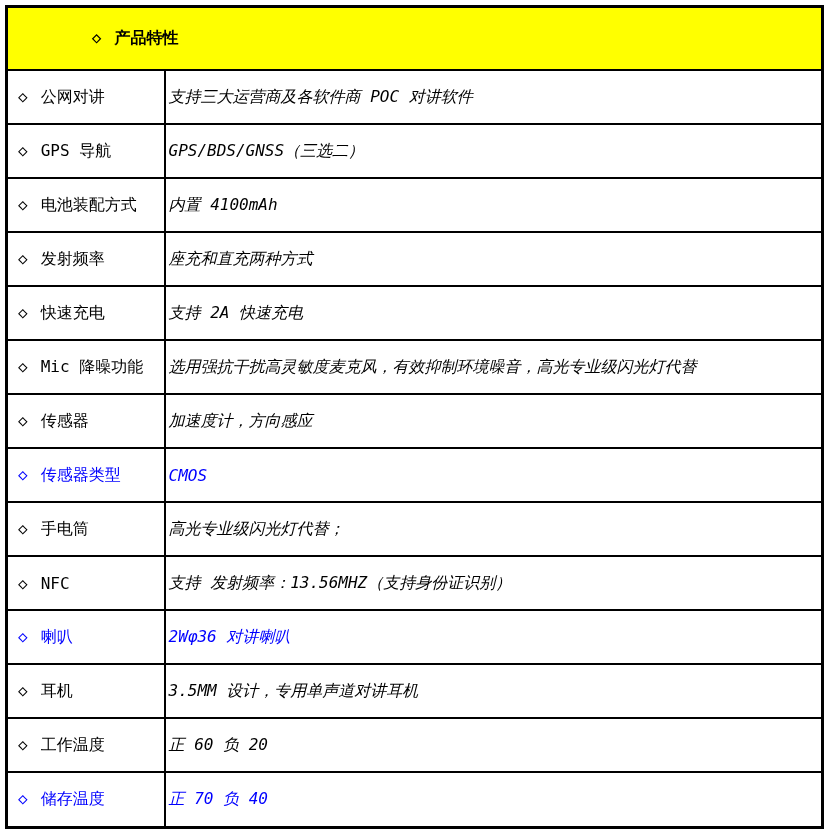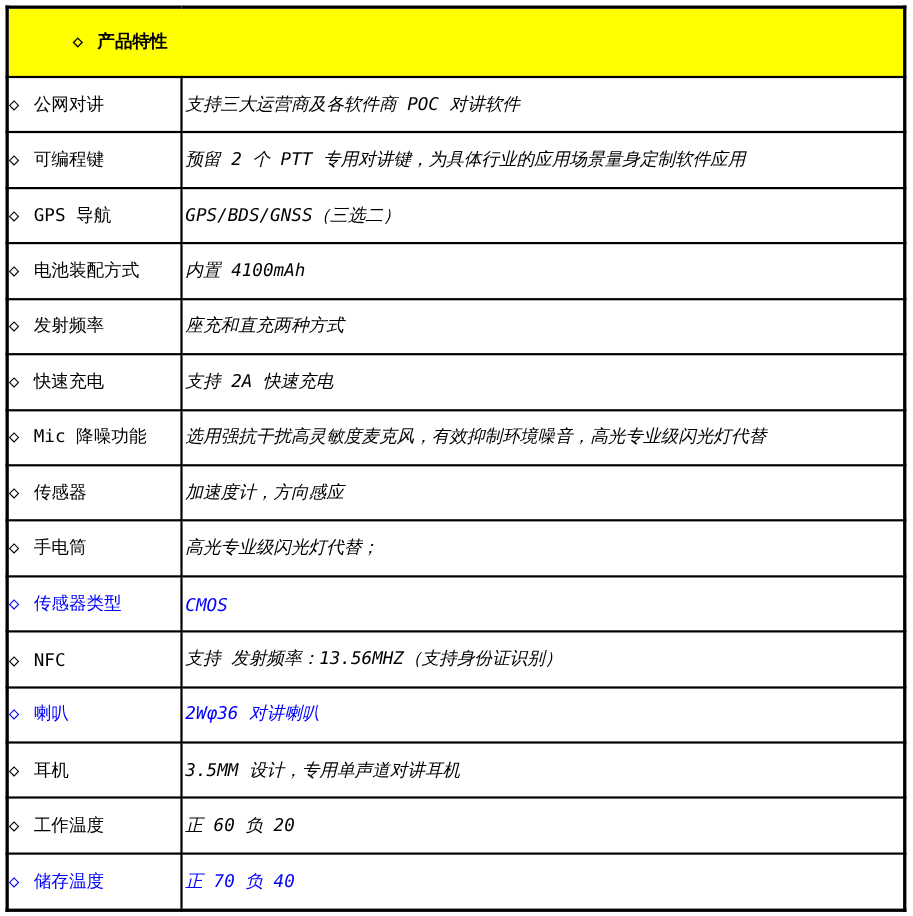--- a/index.html
+++ b/index.html
@@ -27,23 +27,23 @@
     border: 2px solid #000000;
     overflow: hidden;
     vertical-align: middle;
     white-space: pre-wrap;
   }
   col.c1 { width: 158px; }
   .header-row td {
     background: #FFFF00;
     height: 44px;
     font-weight: bold;
-    padding-left: 0;
+    padding-left: 26px;
   }
-  .lcell { padding-left: 0; }
+  .lcell { padding-left: 10px; }
   .vcell { padding-left: 3px; font-style: italic; }
   .bullet { margin-right: 13px; display: inline-block; }
   tr.hl { color: #0000FF; }
 </style>
 </head>
 <body>
 
 <table class="spec-table">
   <colgroup>
       <col class="c1">
@@ -55,24 +55,20 @@
     <td colspan="2">
       <span class="bullet">◇</span><span>产品特性</span>
     </td>
   </tr>
 
   <tr class="row">
     <td class="lcell"><span class="bullet">◇</span><span>公网对讲</span></td>
     <td class="vcell"><span>支持三大运营商及各软件商 POC 对讲软件</span></td>
   </tr>
 
-  <tr class="row">
-    <td class="lcell"><span class="bullet">◇</span><span>可编程键</span></td>
-    <td class="vcell"><span>预留 2 个 PTT 专用对讲键，为具体行业的应用场景量身定制软件应用</span></td>
-  </tr>
 
   <tr class="row">
     <td class="lcell"><span class="bullet">◇</span><span>GPS 导航</span></td>
     <td class="vcell"><span>GPS/BDS/GNSS（三选二）</span></td>
   </tr>
 
   <tr class="row">
     <td class="lcell"><span class="bullet">◇</span><span>电池装配方式</span></td>
     <td class="vcell"><span>内置 4100mAh</span></td>
   </tr>
@@ -90,28 +86,28 @@
   <tr class="row">
     <td class="lcell"><span class="bullet">◇</span><span>Mic 降噪功能</span></td>
     <td class="vcell"><span>选用强抗干扰高灵敏度麦克风，有效抑制环境噪音，高光专业级闪光灯代替</span></td>
   </tr>
 
   <tr class="row">
     <td class="lcell"><span class="bullet">◇</span><span>传感器</span></td>
     <td class="vcell"><span>加速度计，方向感应</span></td>
   </tr>
 
+  <tr class="row hl">
+    <td class="lcell"><span class="bullet">◇</span><span>传感器类型</span></td>
+    <td class="vcell"><span>CMOS</span></td>
+  </tr>
+
   <tr class="row">
     <td class="lcell"><span class="bullet">◇</span><span>手电筒</span></td>
     <td class="vcell"><span>高光专业级闪光灯代替；</span></td>
-  </tr>
-
-  <tr class="row hl">
-    <td class="lcell"><span class="bullet">◇</span><span>传感器类型</span></td>
-    <td class="vcell"><span>CMOS</span></td>
   </tr>
 
 
   <tr class="row">
     <td class="lcell"><span class="bullet">◇</span><span>NFC</span></td>
     <td class="vcell"><span>支持 发射频率：13.56MHZ（支持身份证识别）</span></td>
   </tr>
 
   <tr class="row hl">
     <td class="lcell"><span class="bullet">◇</span><span>喇叭</span></td>

